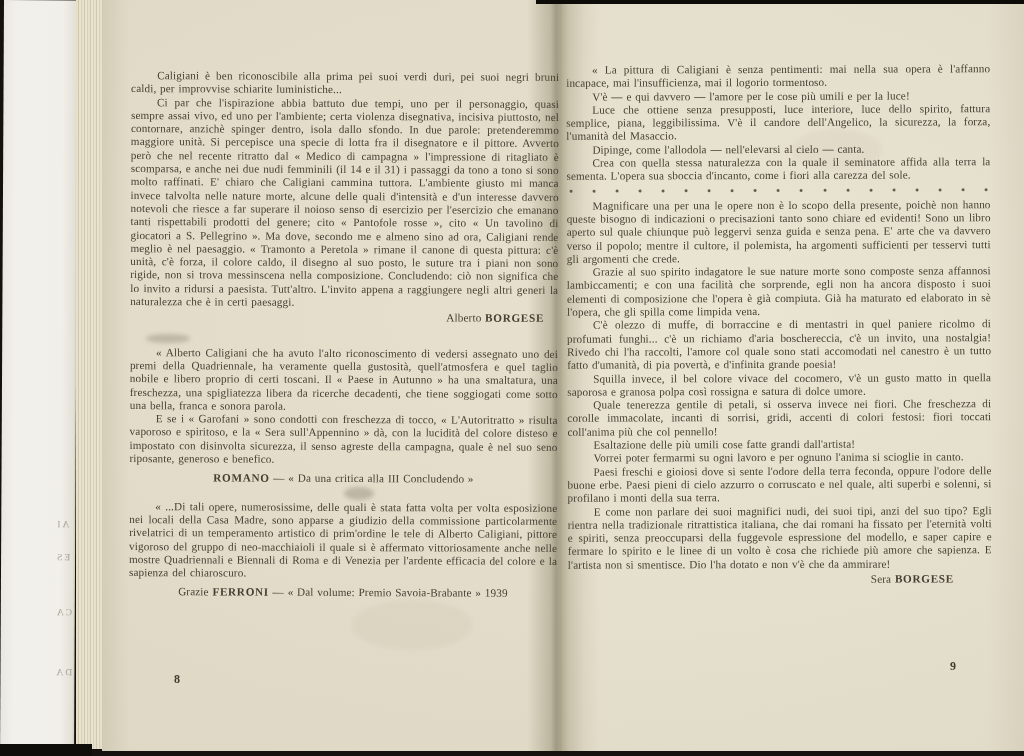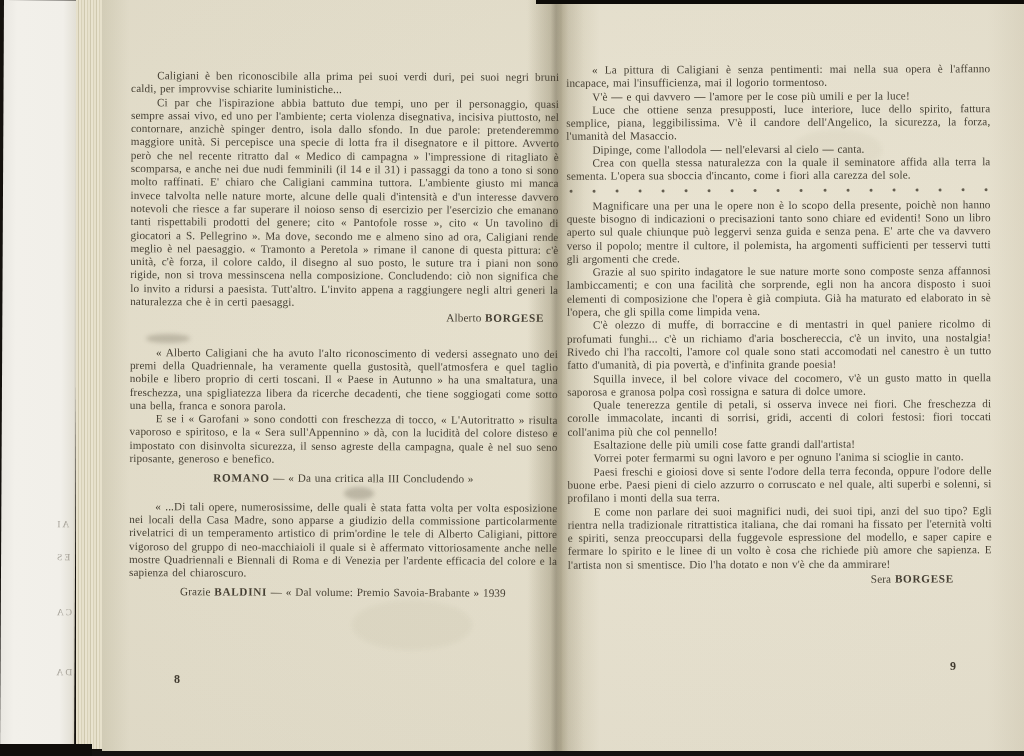--- a/index.html
+++ b/index.html
@@ -93,21 +93,21 @@
   </div>
 
   <div class="col" id="col-left">
       <div class="blk paragraph">Caligiani è ben riconoscibile alla prima pei suoi verdi duri, pei suoi negri bruni caldi, per improvvise schiarite luministiche...</div>
       <div class="blk paragraph">Ci par che l'ispirazione abbia battuto due tempi, uno per il personaggio, quasi sempre assai vivo, ed uno per l'ambiente; certa violenza disegnativa, incisiva piuttosto, nel contornare, anzichè spinger dentro, isola dallo sfondo. In due parole: pretenderemmo maggiore unità. Si percepisce una specie di lotta fra il disegnatore e il pittore. Avverto però che nel recente ritratto dal « Medico di campagna » l'impressione di ritagliato è scomparsa, e anche nei due nudi femminili (il 14 e il 31) i passaggi da tono a tono si sono molto raffinati. E' chiaro che Caligiani cammina tuttora. L'ambiente giusto mi manca invece talvolta nelle nature morte, alcune delle quali d'intensità e d'un interesse davvero notevoli che riesce a far superare il noioso senso di esercizio per l'esercizio che emanano tanti rispettabili prodotti del genere; cito « Pantofole rosse », cito « Un tavolino di giocatori a S. Pellegrino ». Ma dove, secondo me e almeno sino ad ora, Caligiani rende meglio è nel paesaggio. « Tramonto a Peretola » rimane il canone di questa pittura: c'è unità, c'è forza, il colore caldo, il disegno al suo posto, le suture tra i piani non sono rigide, non si trova messinscena nella composizione. Concludendo: ciò non significa che lo invito a ridursi a paesista. Tutt'altro. L'invito appena a raggiungere negli altri generi la naturalezza che è in certi paesaggi.</div>
       <div class="blk signature"><span>Alberto </span><span class="caps">BORGESE</span></div>
       <div class="blk paragraph">« Alberto Caligiani che ha avuto l'alto riconoscimento di vedersi assegnato uno dei premi della Quadriennale, ha veramente quella gustosità, quell'atmosfera e quel taglio nobile e libero proprio di certi toscani. Il « Paese in Autunno » ha una smaltatura, una freschezza, una spigliatezza libera da ricerche decadenti, che tiene soggiogati come sotto una bella, franca e sonora parola.</div>
       <div class="blk paragraph">E se i « Garofani » sono condotti con freschezza di tocco, « L'Autoritratto » risulta vaporoso e spiritoso, e la « Sera sull'Appennino » dà, con la lucidità del colore disteso e impostato con disinvolta sicurezza, il senso agreste della campagna, quale è nel suo seno riposante, generoso e benefico.</div>
       <div class="blk attribution"><span class="caps">ROMANO</span><span> — « Da una critica alla III Concludendo »</span></div>
       <div class="blk paragraph">« ...Di tali opere, numerosissime, delle quali è stata fatta volta per volta esposizione nei locali della Casa Madre, sono apparse a giudizio della commissione particolarmente rivelatrici di un temperamento artistico di prim'ordine le tele di Alberto Caligiani, pittore vigoroso del gruppo di neo-macchiaioli il quale si è affermato vittoriosamente anche nelle mostre Quadriennali e Biennali di Roma e di Venezia per l'ardente efficacia del colore e la sapienza del chiaroscuro.</div>
-      <div class="blk attribution"><span>Grazie </span><span class="caps">BALDINI</span><span> — « Dal volume: Premio Savoia-Brabante » 1939</span></div>
+      <div class="blk attribution"><span>Grazie </span><span class="caps">FERRONI</span><span> — « Dal volume: Premio Savoia-Brabante » 1939</span></div>
     </div>
   <div class="col" id="col-right">
       <div class="blk paragraph">« La pittura di Caligiani è senza pentimenti: mai nella sua opera è l'affanno incapace, mai l'insufficienza, mai il logorio tormentoso.</div>
       <div class="blk paragraph">V'è — e qui davvero — l'amore per le cose più umili e per la luce!</div>
       <div class="blk paragraph">Luce che ottiene senza presupposti, luce interiore, luce dello spirito, fattura semplice, piana, leggibilissima. V'è il candore dell'Angelico, la sicurezza, la forza, l'umanità del Masaccio.</div>
       <div class="blk paragraph">Dipinge, come l'allodola — nell'elevarsi al cielo — canta.</div>
       <div class="blk paragraph">Crea con quella stessa naturalezza con la quale il seminatore affida alla terra la sementa. L'opera sua sboccia d'incanto, come i fiori alla carezza del sole.</div>
       <div class="blk dots">
         <span class="dot"></span>
         <span class="dot"></span>

